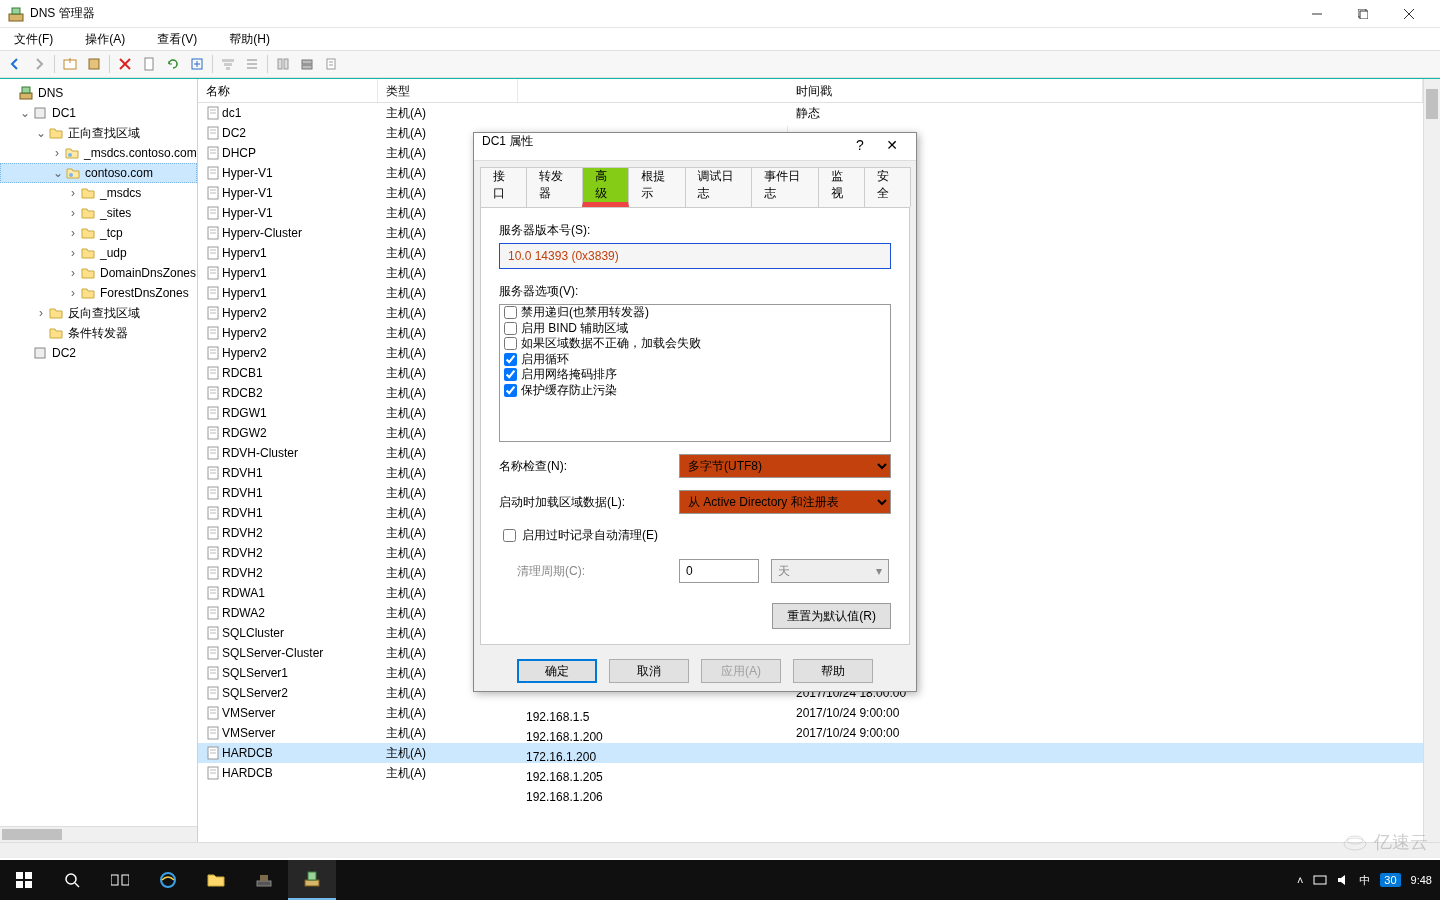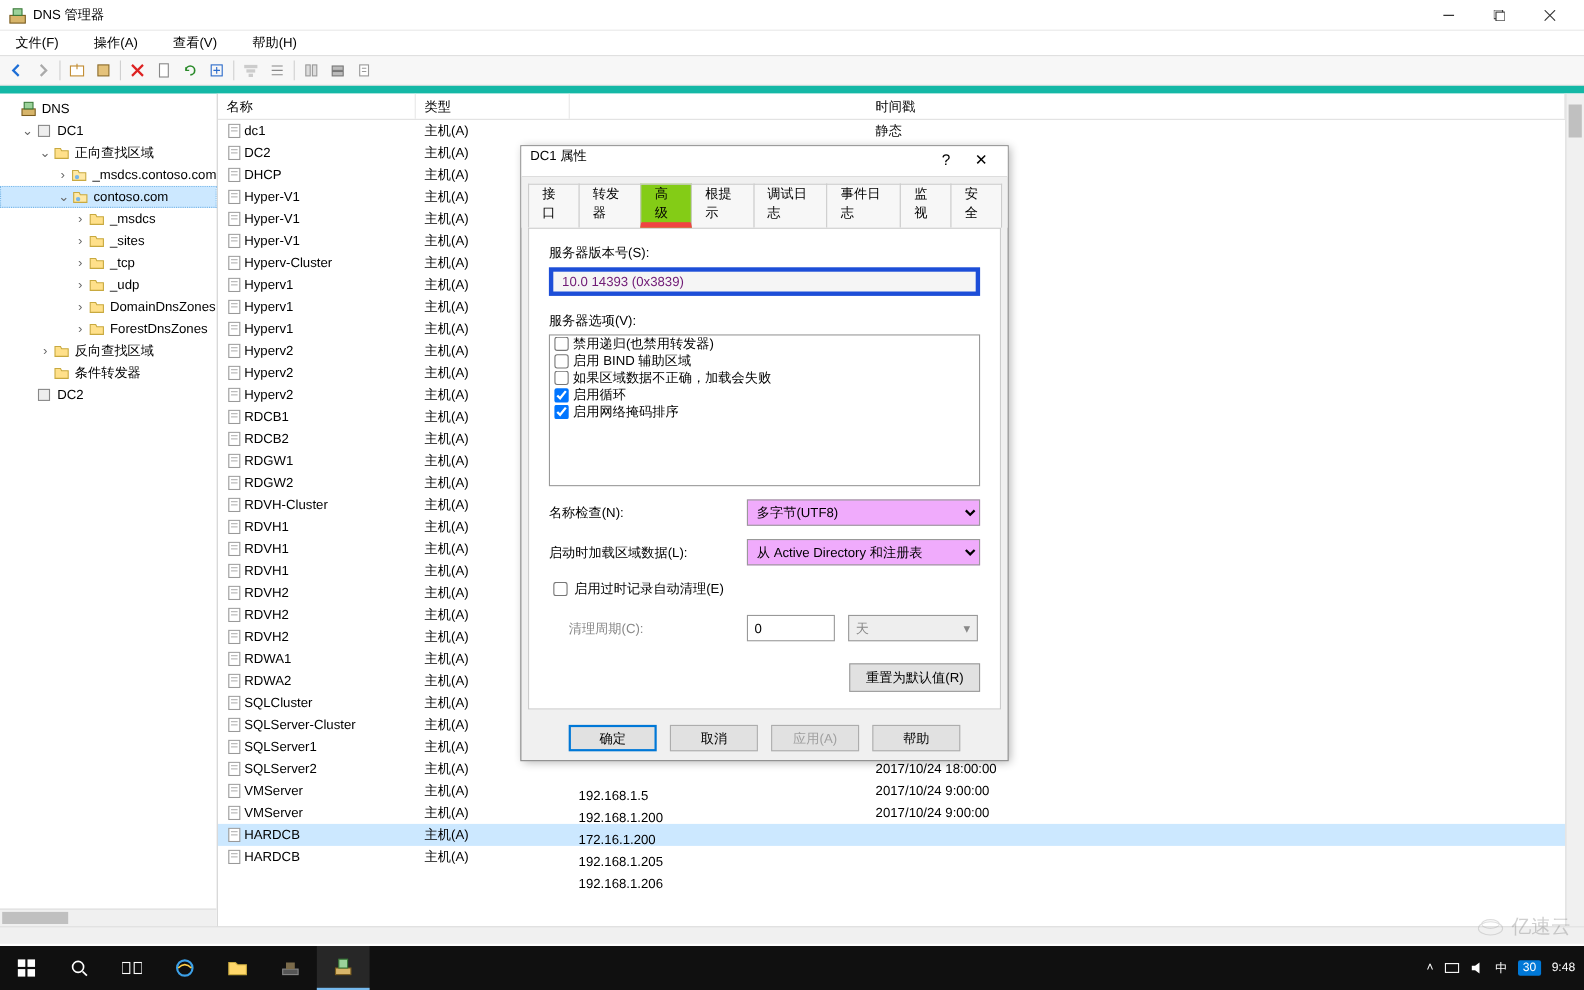--- a/index.html
+++ b/index.html
@@ -15,21 +15,21 @@
 
 .menubar { height: 22px; display: flex; align-items: center; padding: 0 6px; gap: 16px; background: #fff; }
 .menubar .menu-item { padding: 2px 8px; cursor: pointer; }
 
 
 .toolbar { height: 28px; display: flex; align-items: center; padding: 0 4px; gap: 2px; background: #f7f7f7; border-top: 1px solid #e0e0e0; border-bottom: 1px solid #e0e0e0; }
 .tool-btn { width: 22px; height: 22px; display: flex; align-items: center; justify-content: center; cursor: pointer; border: 1px solid transparent; }
 .tool-sep { width: 1px; height: 18px; background: #d0d0d0; margin: 0 2px; }
 
 
-.main { display: flex; height: calc(900px - 30px - 22px - 28px - 40px - 16px); border-top:7px solid #14b8a6; }
+.main { display: flex; height: calc(900px - 30px - 22px - 28px - 40px - 16px); border-top:1px solid #14b8a6; }
 .tree-pane { width: 198px; border-right: 1px solid #d0d0d0; overflow: auto; padding: 4px 0; position:relative;}
 .tree-pane .hscroll { position:absolute; bottom:0; left:0; right:0; height:16px; background:#f0f0f0; border-top:1px solid #ddd;}
 .tree-pane .hscroll .thumb{position:absolute;left:2px;top:2px;bottom:2px;width:60px;background:#c0c0c0;}
 .list-pane { flex: 1; overflow: auto; position: relative; }
 .tree-row { display: flex; align-items: center; height: 20px; padding-left: 4px; cursor: pointer; white-space: nowrap; }
 .tree-row.selected { background: #cce8ff; border: 1px dotted #7ab7e8; }
 .tw { width: 14px; display: inline-flex; justify-content: center; color: #666; }
 .tree-icon { width: 16px; height: 16px; margin-right: 4px; display: inline-flex; align-items: center; justify-content: center; }
 .indent-1 { padding-left: 18px; }
 .indent-2 { padding-left: 34px; }
@@ -62,27 +62,27 @@
 .dlg-tabs { display: flex; padding: 6px 6px 0 6px; background:#f0f0f0;}
 .dlg-tab { padding: 0 12px; border: 1px solid #ccc; border-bottom: none; background: #f7f7f7; cursor: pointer; margin-right: -1px; font-size:12px;}
 .dlg-tab.active { background: #84cc16; border-bottom: 5px solid #ef4444; position: relative; z-index: 2; }
 .dlg-body { flex: 1; background: #fff; border: 1px solid #ccc; margin: 0 6px 6px 6px; padding: 14px 18px; position: relative; }
 .dlg-footer { display: flex; justify-content: center; gap: 12px; padding: 8px 12px; }
 .dlg-btn { width: 80px; height: 24px; border: 1px solid #adadad; background: #e1e1e1; cursor: pointer; font-size:12px;}
 .dlg-btn.default { border: 2px solid #0078d7; background: #e1e1e1; }
 .dlg-btn:disabled { color: #a0a0a0; }
 
 .field-label { font-size: 12px; margin-bottom: 4px; display:block;}
-.text-ro { width: 100%; height: 26px; border: 4px solid #1d4ed8; background: #f5f5f5; color: #701a75; padding: 4px 8px; font-size:12px;}
+.text-ro { width: 100%; height: 26px; border: 1px solid #1d4ed8; background: #f5f5f5; color: #c2410c; padding: 4px 8px; font-size:12px;}
 .options-box { width: 100%; height: 138px; border: 1px solid #999; background: #fff; overflow: auto; margin-bottom:12px;}
 .opt-row { display: flex; align-items: center; padding: 0px 4px; font-size: 12px; height:15.5px;}
 .opt-row input { margin: 0 4px 0 0; }
 .form-row { display: flex; align-items: center; margin-bottom: 12px; }
 .form-row .lbl { width: 180px; font-size:12px;}
-.form-row select, .form-row .combo { flex: 1; height: 24px; border: 1px solid #999; background: #f0abfc; padding: 2px 4px; font-size:12px;}
+.form-row select, .form-row .combo { flex: 1; height: 24px; border: 1px solid #999; background: #c2410c; padding: 2px 4px; font-size:12px;}
 .form-row .num { width: 80px; height: 24px; border: 1px solid #999; padding: 2px 6px; margin-right:12px; font-size:12px;}
 .form-row .unit-combo { width: 118px; height: 24px; border: 1px solid #999; background: #eee; padding: 2px 6px; color:#888; font-size:12px; display:flex; align-items:center; justify-content:space-between;}
 .chk-row { display: flex; align-items: center; font-size: 12px; margin-bottom:14px;}
 .chk-row input { margin-right: 6px; }
 .reset-row { display: flex; justify-content: flex-end; margin-top:20px;}
 .reset-btn { height: 26px; padding: 0 14px; border: 1px solid #999; background: #e1e1e1; cursor: pointer; font-size:12px;}
 .disabled-label { color: #888; padding-left:18px;}
 
 
 .taskbar { position: absolute; bottom: 0; left: 0; right: 0; height: 40px; background: #101010; display: flex; align-items: center; color: #fff; }
@@ -816,20 +816,24 @@
           <span>如果区域数据不正确，加载会失败</span>
         </div>
         <div class="opt-row">
           <input type="checkbox" checked="" style="">
           <span>启用循环</span>
         </div>
         <div class="opt-row">
           <input type="checkbox" checked="" style="">
           <span>启用网络掩码排序</span>
         </div>
+        <div class="opt-row">
+          <input type="checkbox" checked="" style="">
+          <span>保护缓存防止污染</span>
+        </div>
       </div>
 
     <div class="form-row">
       <span class="lbl">名称检查(N):</span>
       <select><option>多字节(UTF8)</option></select>
     </div>
     <div class="form-row">
       <span class="lbl">启动时加载区域数据(L):</span>
       <select><option>从 Active Directory 和注册表</option></select>
     </div>

